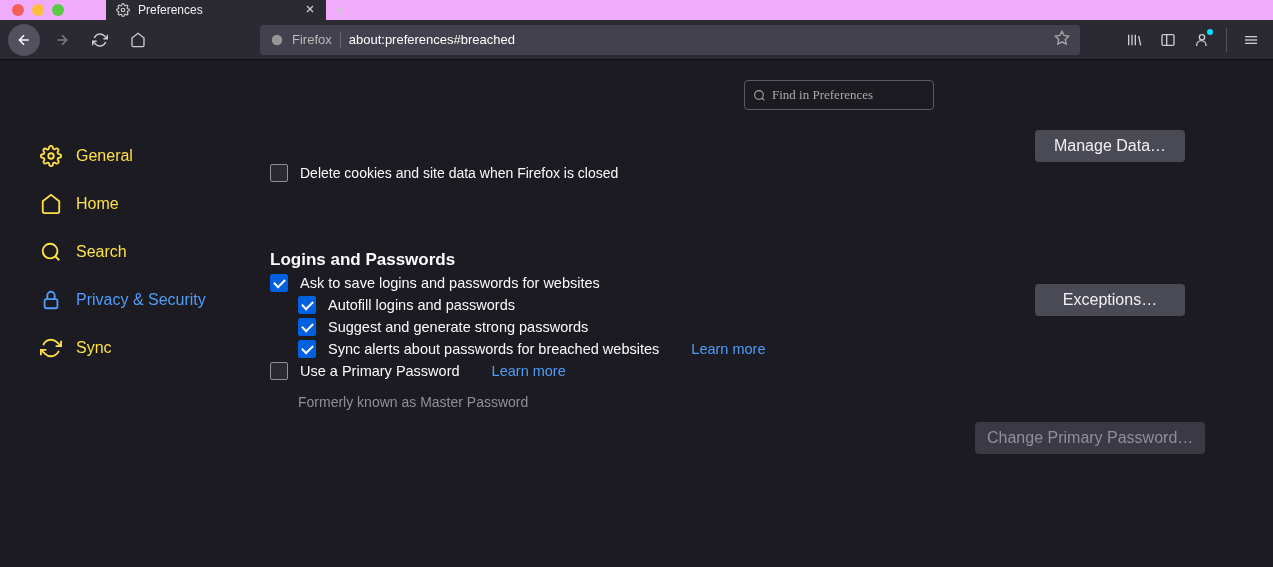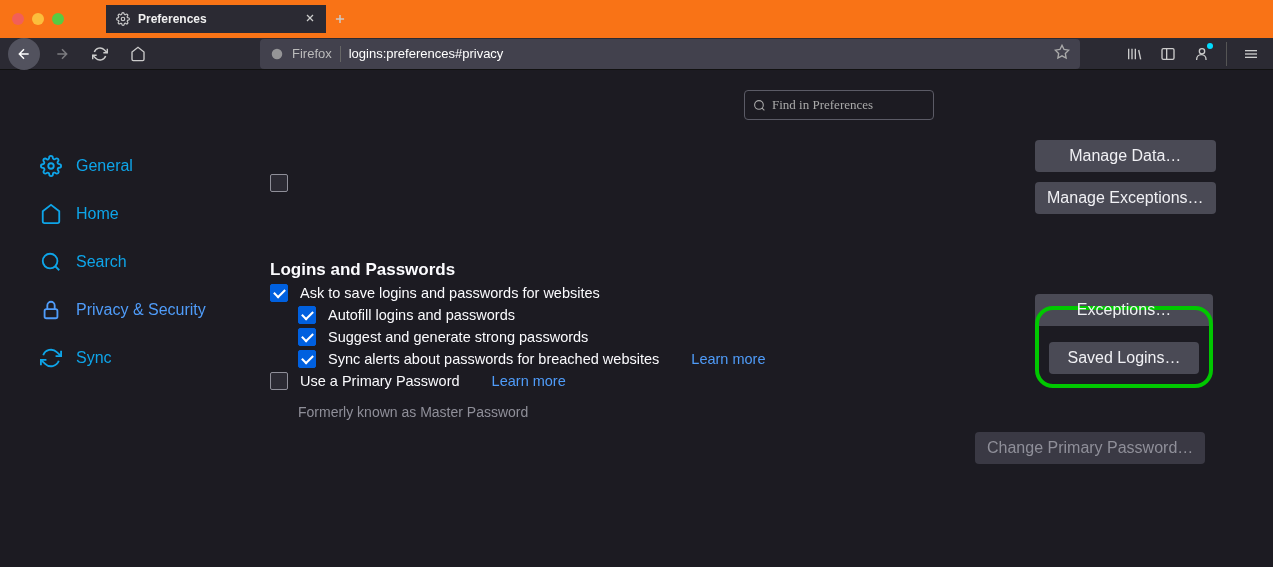--- a/index.html
+++ b/index.html
@@ -7,25 +7,24 @@
       font-family: -apple-system, BlinkMacSystemFont, "Segoe UI", sans-serif;
       background: #1c1b22;
       color: #fbfbfe;
       width: 1273px;
       height: 567px;
       overflow: hidden;
       font-size: 14px;
     }
 
     .tab-strip {
-      height: 38px;
-      background: #f97316;
-      display: flex;
-      align-items: center;
-      font-weight: bold;
+      height: 20px;
+      background: #f0abfc;
+      display: flex;
+      align-items: center;
     }
     .traffic-lights {
       display: flex;
       gap: 8px;
       padding: 0 12px;
     }
     .traffic-light { width: 12px; height: 12px; border-radius: 50%; }
     .tl-close { background: #f25f58; }
     .tl-min { background: #fbbe3c; }
     .tl-max { background: #58cb42; }
@@ -39,21 +38,21 @@
       padding: 0 10px;
       gap: 8px;
       color: #f0f0f0;
     }
     .tab .icon { width: 14px; height: 14px; color: #ccc; }
     .tab-title { flex: 1; font-size: 12px; }
     .tab-close { cursor: pointer; }
     .newtab { width: 28px; display: flex; justify-content: center; align-items: center; cursor: pointer; color: #ccc; }
 
     .toolbar {
-      height: 32px;
+      height: 40px;
       background: #2b2a33;
       border-bottom: 1px solid #111;
       display: flex;
       align-items: center;
       padding: 0 8px;
       gap: 6px;
     }
     .nav-btn {
       width: 32px; height: 32px; border-radius: 50%;
       display: flex; align-items: center; justify-content: center;
@@ -97,21 +96,21 @@
     .sidebar {
       width: 230px;
       padding: 72px 0 0 40px;
     }
     .side-item {
       display: flex;
       align-items: center;
       gap: 14px;
       height: 48px;
       font-size: 16px;
-      color: #0ea5e9;
+      color: #fde047;
       cursor: pointer;
     }
     .side-item.active { color: #4f9cf9; }
     .side-item .icon { width: 22px; height: 22px; flex-shrink: 0; }
 
     .main {
       flex: 1;
       padding: 20px 40px 30px 40px;
       position: relative;
     }
@@ -277,21 +276,21 @@
   </div>
 
   <div class="urlbar">
     <span class="ff-icon">
       <svg viewBox="0 0 24 24" fill="#aaa">
           <circle cx="12" cy="12" r="9"></circle>
         </svg>
     </span>
     <span class="urlbar-identity">Firefox</span>
     <span class="urlbar-sep"></span>
-    <span class="urlbar-text">logins:preferences#privacy</span>
+    <span class="urlbar-text">about:preferences#breached</span>
     <span class="urlbar-spacer"></span>
     <span>
       <svg class="star" viewBox="0 0 24 24" fill="none" stroke="currentColor" stroke-width="2">
           <polygon points="12 2 15.09 8.26 22 9.27 17 14.14 18.18 21.02 12 17.77 5.82 21.02 7 14.14 2 9.27 8.91 8.26 12 2"></polygon>
         </svg>
     </span>
   </div>
 
   <div class="toolbar-spacer"></div>
 
@@ -379,25 +378,25 @@
     <div class="search-box">
       <svg viewBox="0 0 24 24" fill="none" stroke="#aaa" stroke-width="2">
           <circle cx="11" cy="11" r="8"></circle>
           <line x1="21" y1="21" x2="16.65" y2="16.65"></line>
         </svg>
       <span>Find in Preferences</span>
     </div>
 
     <div class="buttons-top">
       <div class="btn">Manage Data…</div>
-      <div class="btn">Manage Exceptions…</div>
     </div>
 
     <div class="row1">
       <span class="cb"></span>
+      <span>Delete cookies and site data when Firefox is closed</span>
     </div>
 
     <div class="section-title">Logins and Passwords</div>
 
     <div class="opt">
       <span class="cb checked"></span>
       <span>Ask to save logins and passwords for websites</span>
     </div>
     <div class="opt indent">
       <span class="cb checked"></span>
@@ -416,23 +415,19 @@
     <div class="opt">
       <span class="cb"></span>
       <span>Use a Primary Password</span>
       <span>&nbsp;&nbsp;</span>
       <span class="learn">Learn more</span>
     </div>
     <div class="note">Formerly known as Master Password</div>
 
     <div class="right-buttons">
       <div class="btn" style="margin-bottom:0;">Exceptions…</div>
-      <div class="highlight" style="margin-top:-20px;">
-        <div style="height:18px;"></div>
-        <div class="btn">Saved Logins…</div>
-      </div>
     </div>
 
     <div class="change-pw">
       <div class="btn disabled" style="min-width:210px;">Change Primary Password…</div>
     </div>
   </div>
 </div>
 
 </body></html>

